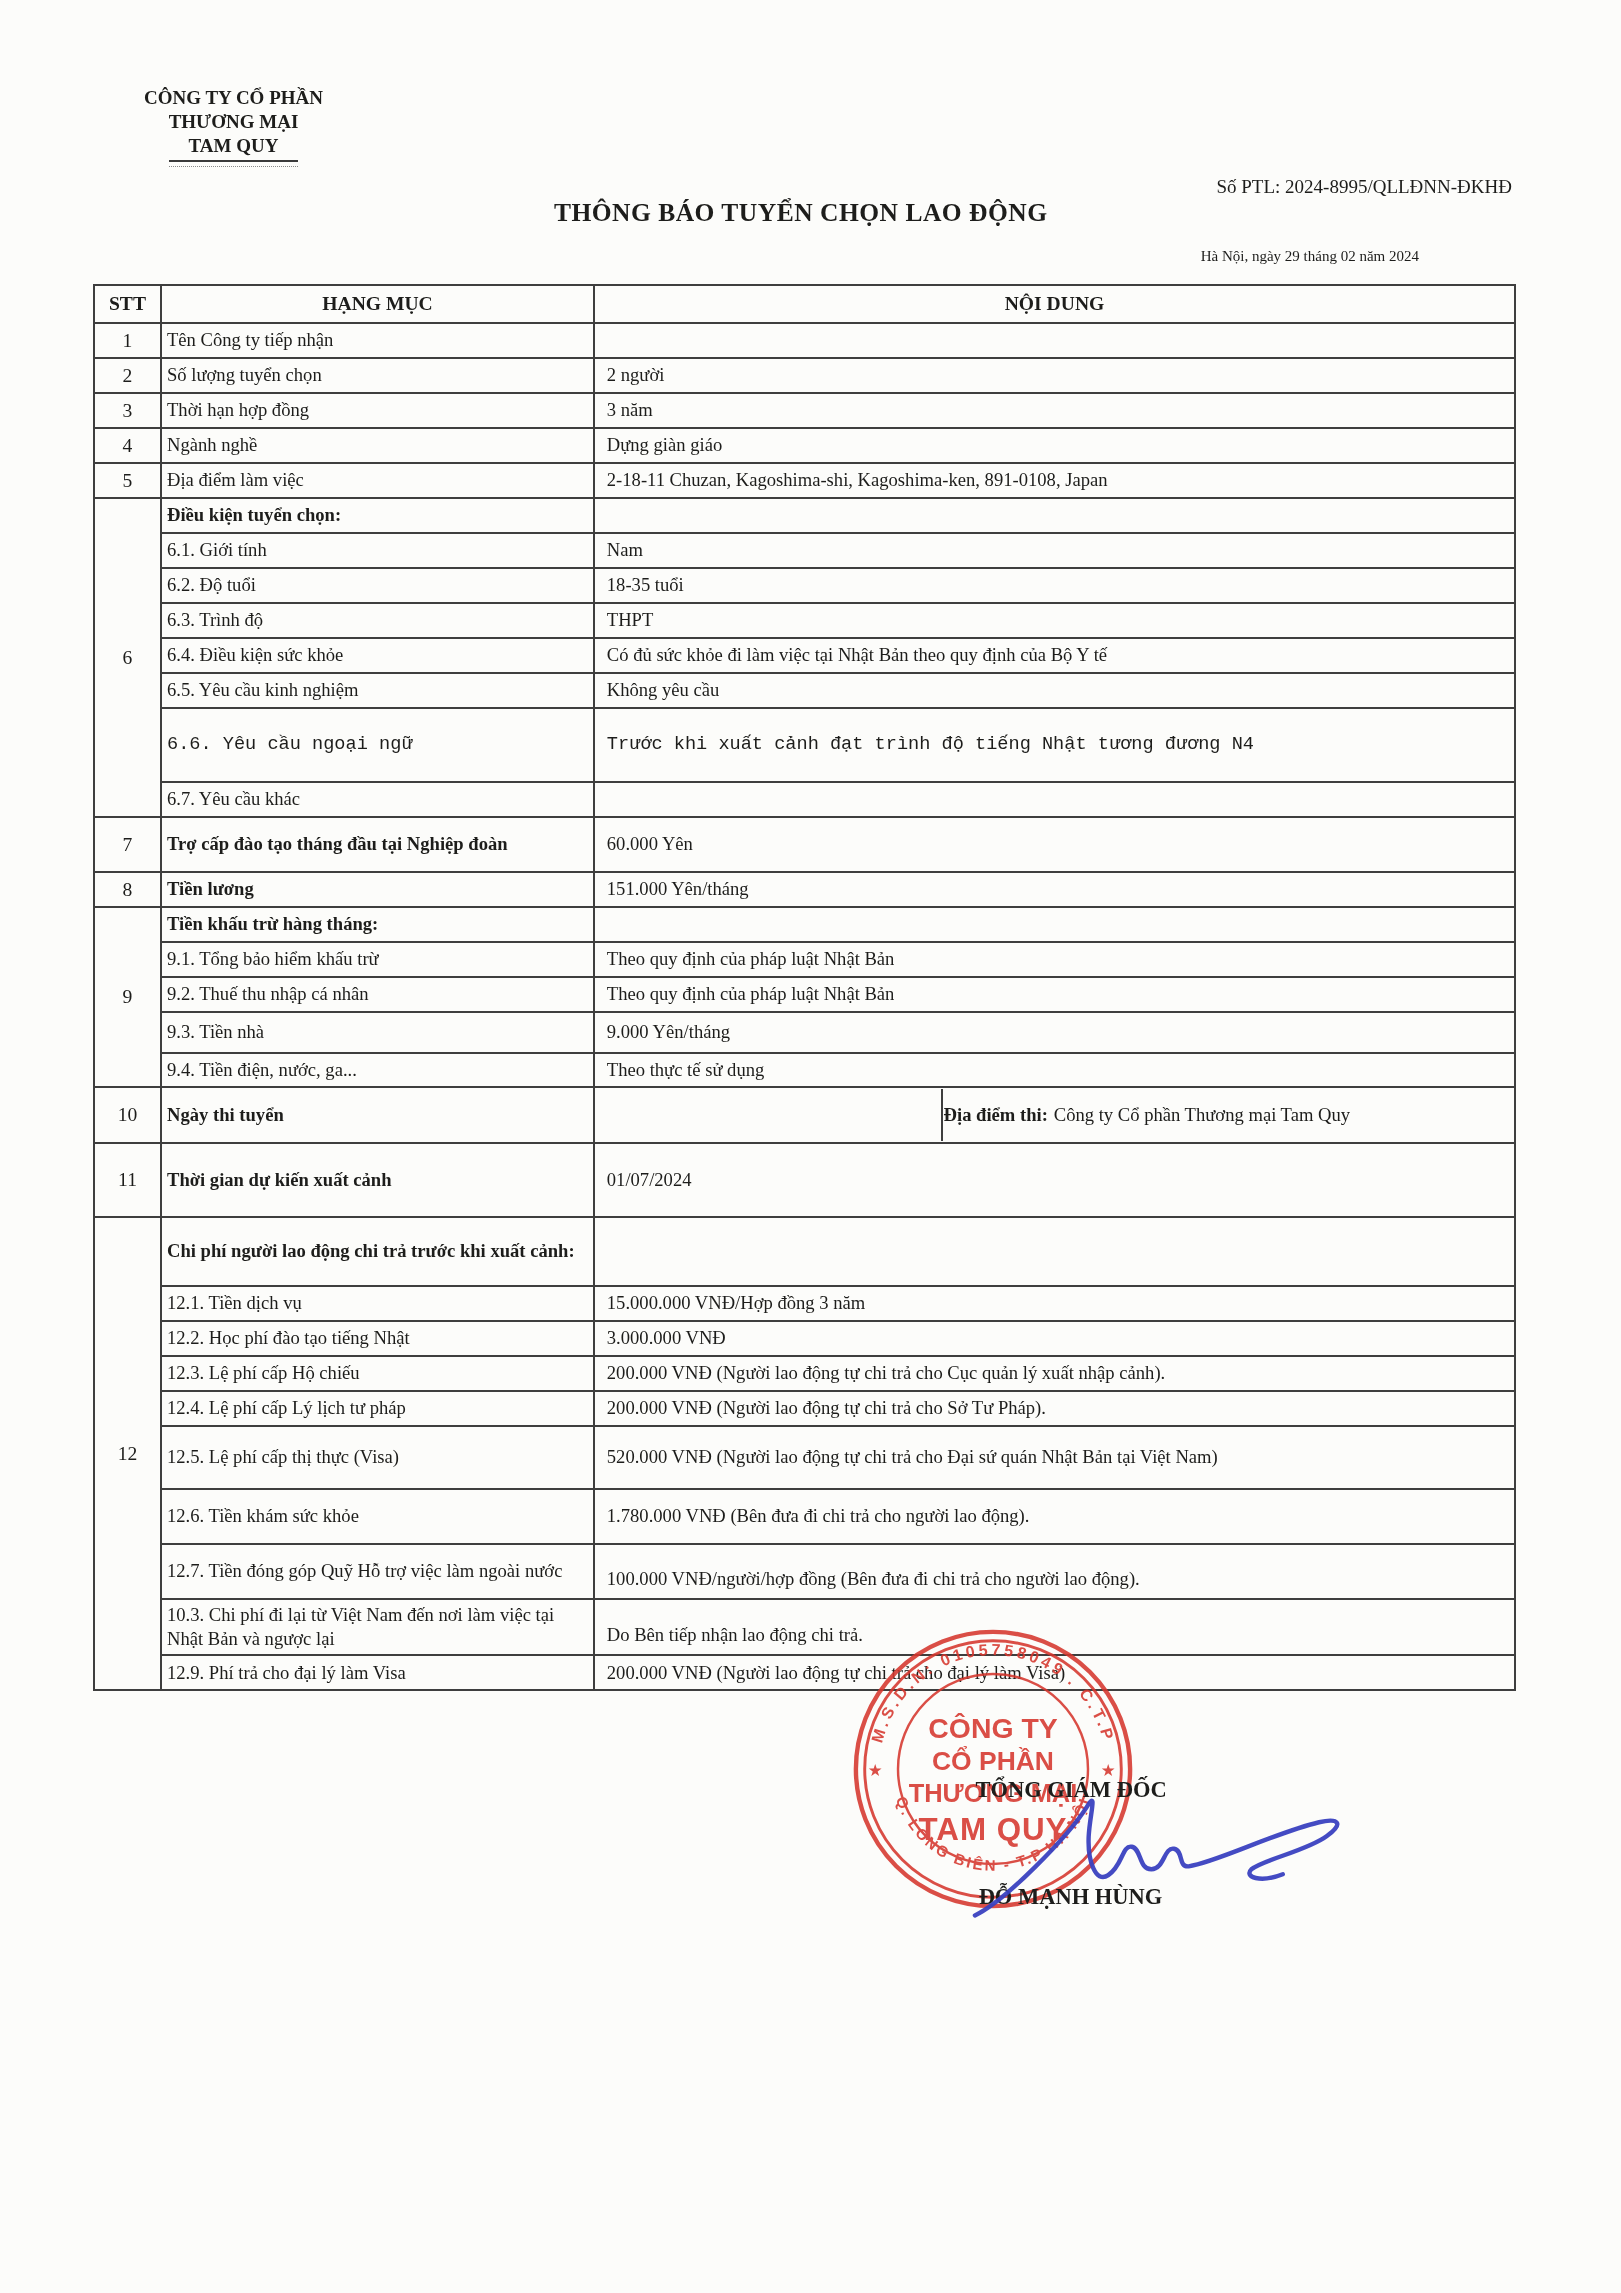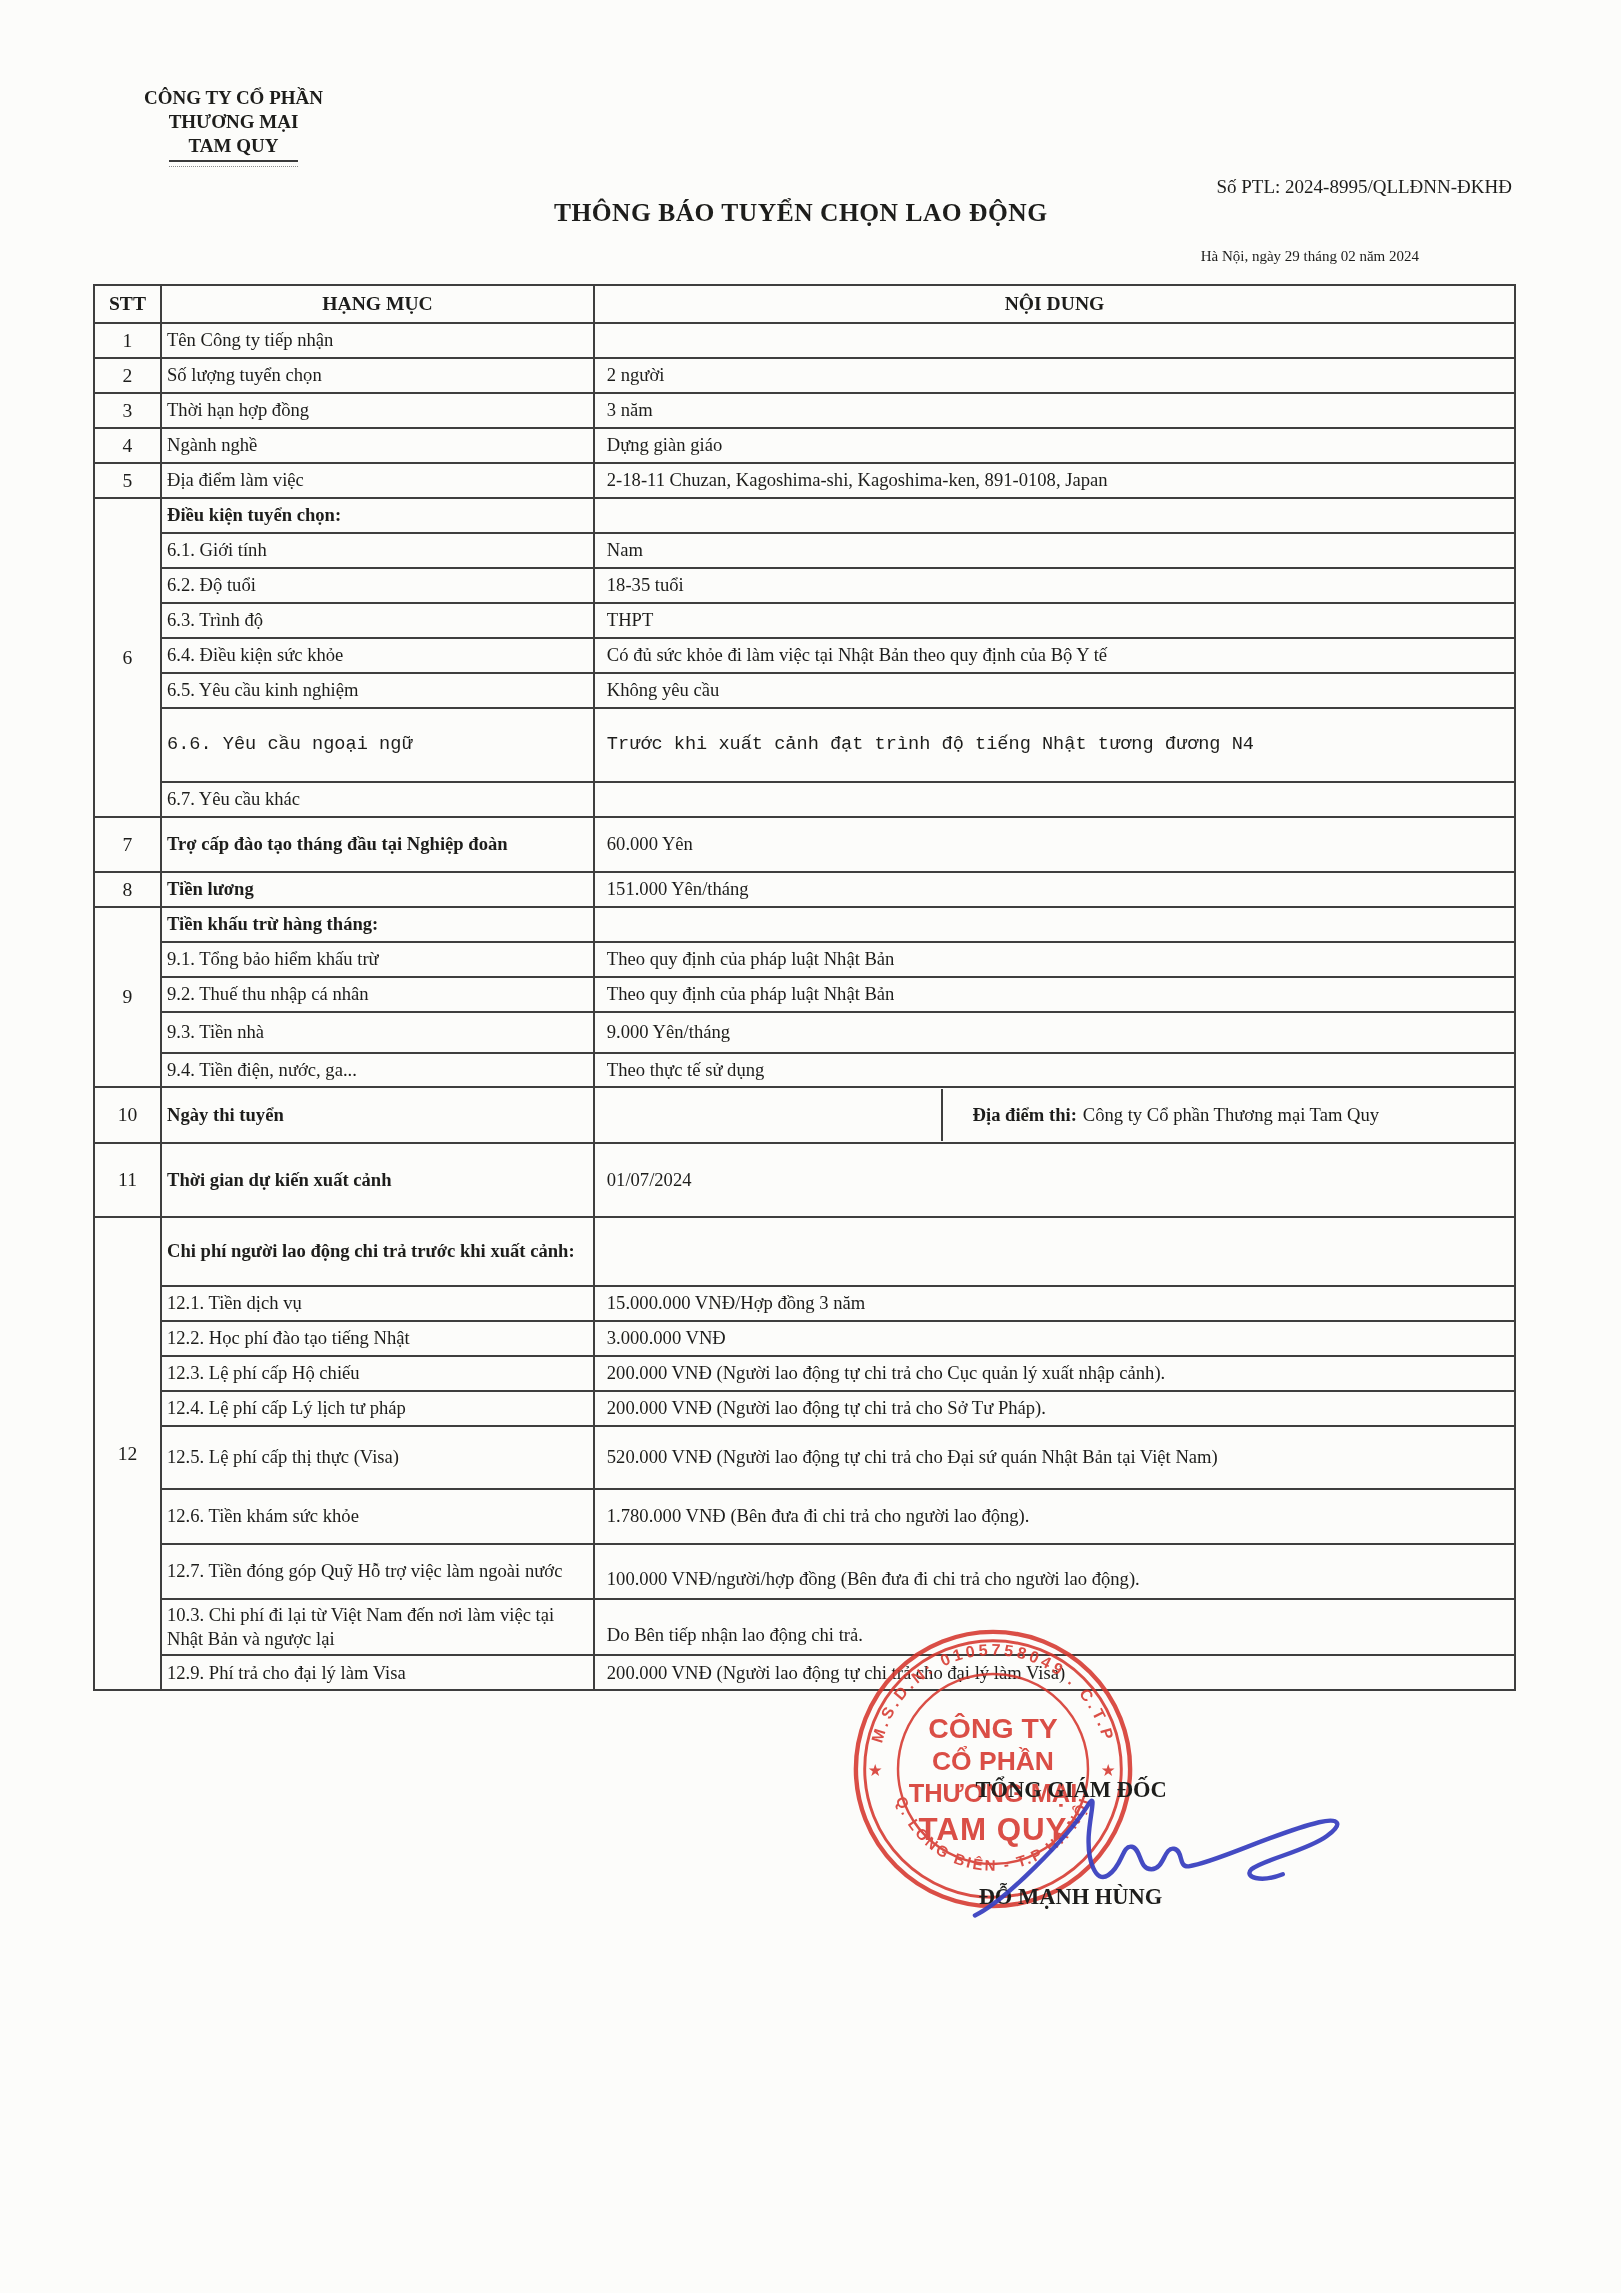--- a/index.html
+++ b/index.html
@@ -60,21 +60,21 @@
     height:32px;font-size:19.6px;font-weight:bold;text-align:center;padding:2px 3.9px;
   }
   .doc-table td.stt{text-align:center;font-size:19.6px;padding:2px 2px;}
   .doc-table td.lbl{padding-left:5px;}
   .doc-table td.lbl.b{font-weight:bold;}
   .doc-table td.val{padding-left:11.8px;}
   .doc-table td.val.vb{vertical-align:bottom;padding-bottom:6.9px;}
   .doc-table td.split{padding:0;}
   .splitwrap{display:flex;align-items:stretch;min-height:52px;}
   .sub-left{flex:0 0 37.6%;border-right:2px solid var(--border);}
-  .sub-right{flex:1;display:flex;align-items:center;padding-left:30px;}
+  .sub-right{flex:1;display:flex;align-items:center;padding-left:1px;}
   .sub-right b{margin-right:5.9px;}
   
   .sig-title{
     position:absolute;left:961px;top:1777px;width:220px;
     text-align:center;font-weight:bold;font-size:22.5px;z-index:3;
   }
   .sig-name{
     position:absolute;left:953px;top:1884px;width:235px;
     text-align:center;font-weight:bold;font-size:22.5px;z-index:3;
   }

